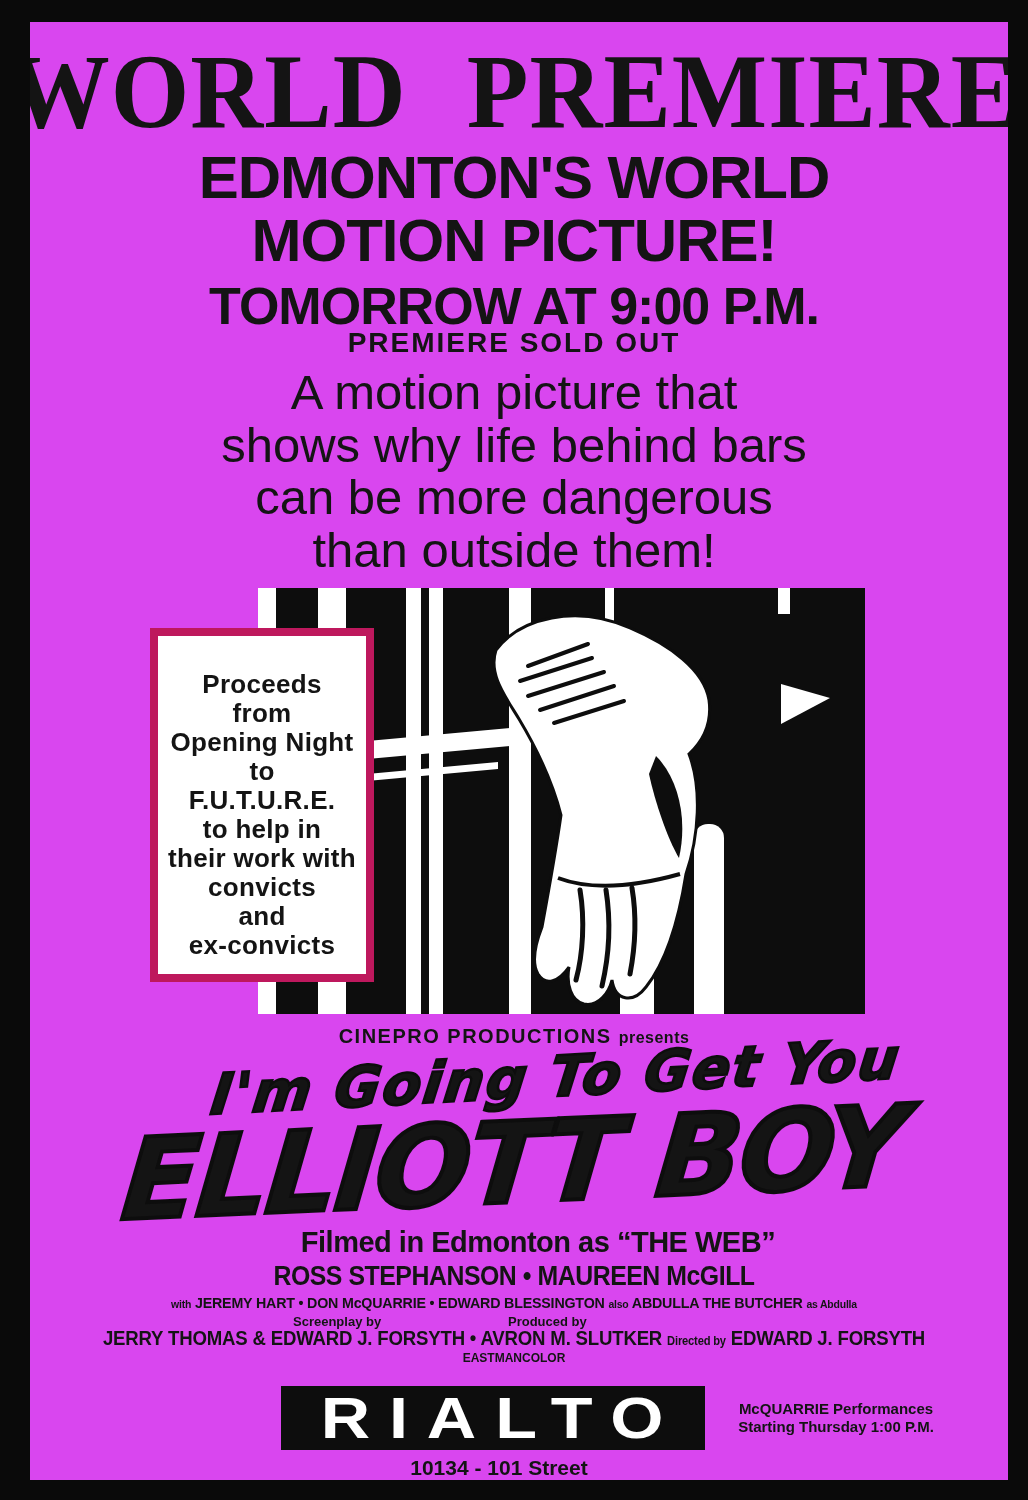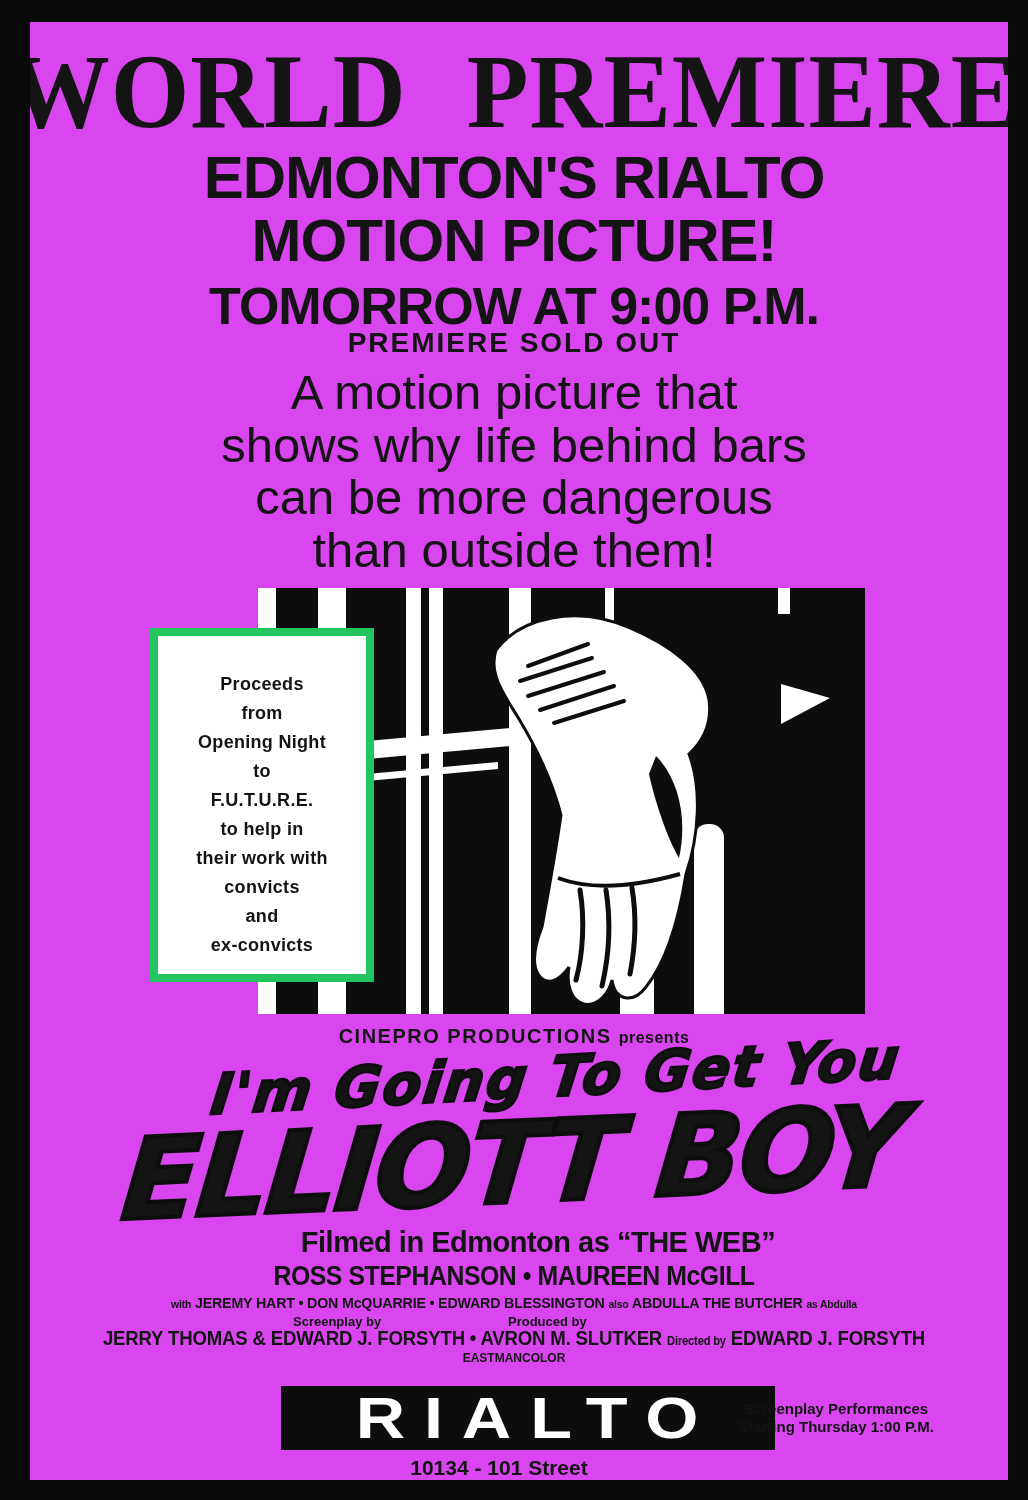--- a/index.html
+++ b/index.html
@@ -13,22 +13,22 @@
     font-size:101px;letter-spacing:1px;word-spacing:34px;white-space:nowrap;
     transform:scaleY(1.04);}
   #headline{top:146px;font-weight:bold;font-size:60px;line-height:63px;letter-spacing:-1px;}
   #showtime{top:276px;font-weight:bold;font-size:52px;letter-spacing:-1px;}
   #soldout{top:327px;font-weight:bold;font-size:28px;letter-spacing:2px;}
   #tagline{top:366px;font-size:49px;line-height:52.5px;font-weight:400;letter-spacing:0px;}
 
   
   #photo{position:absolute;left:258px;top:588px;width:607px;height:426px;}
   #proceeds-box{position:absolute;left:150px;top:628px;width:224px;height:354px;
-    background:#ffffff;border:8px solid #22c55e;box-sizing:border-box;
-    padding-top:34px;text-align:center;font-weight:bold;font-size:18px;line-height:29px;
+    background:#ffffff;border:8px solid #be185d;box-sizing:border-box;
+    padding-top:34px;text-align:center;font-weight:bold;font-size:26px;line-height:29px;
     letter-spacing:0.3px;}
 
   
   #presenter{top:1025px;font-size:20px;font-weight:bold;letter-spacing:1.5px;}
   #presenter .small-word{font-size:16px;font-weight:bold;letter-spacing:0.5px;text-transform:lowercase;margin-top:44px;}
   #title1{top:1044px;font-family:"DejaVu Sans",sans-serif;font-style:italic;font-weight:bold;
     font-size:56px;letter-spacing:2px;white-space:nowrap;
     transform:translateX(42px) rotate(-3deg) skewX(-10deg);
     -webkit-text-stroke:2.5px #0d0d0d;}
   #title2{top:1098px;font-family:"DejaVu Sans",sans-serif;font-style:italic;font-weight:bold;
@@ -45,38 +45,38 @@
   #credits-line{top:1327px;font-weight:bold;font-size:20px;letter-spacing:-0.2px;
     transform:scaleX(0.93);white-space:nowrap;}
   #credits-line .small-word{font-size:12px;font-weight:bold;}
   #colour{top:1351px;font-weight:bold;font-size:13px;line-height:15px;}
   #colour .process{font-size:12px;}
 
   
   #rating{position:absolute;left:120px;top:1383px;font-weight:bold;}
   #rating .word{font-size:37px;letter-spacing:-1px;line-height:36px;}
   #rating .sub{font-size:16px;line-height:17px;letter-spacing:0.3px;}
-  #rialto-box{position:absolute;left:281px;top:1386px;width:494px;height:64px;background:#0d0d0d;
+  #rialto-box{position:absolute;left:281px;top:1386px;width:424px;height:64px;background:#0d0d0d;
     display:flex;align-items:center;justify-content:center;}
   #rialto-name{color:#ffffff;font-weight:900;font-size:58px;letter-spacing:16px;
     transform:scaleX(1.18);padding-left:14px;line-height:58px;}
   #address{position:absolute;left:281px;top:1456px;width:436px;text-align:center;
     font-weight:bold;font-size:21px;}
   #performances{position:absolute;left:733px;top:1400px;width:206px;text-align:center;
     font-weight:bold;font-size:15px;line-height:18px;}
 </style>
 </head>
 <body>
 
 <div id="page">
 
   <div id="world-premiere" class="cx">WORLD PREMIERE</div>
 
   <div id="headline" class="cx">
-    <div>EDMONTON'S RIALTO</div>
+    <div>EDMONTON'S WORLD</div>
     <div>MOTION PICTURE!</div>
   </div>
 
   <div id="showtime" class="cx">TOMORROW AT 9:00 P.M.</div>
   <div id="soldout" class="cx">PREMIERE SOLD OUT</div>
 
   <div id="tagline" class="cx">
     <div>A motion picture that</div>
     <div>shows why life behind bars</div>
     <div>can be more dangerous</div>
@@ -177,21 +177,21 @@
     <div class="process">EASTMANCOLOR</div>
   </div>
 
 
   <div id="rialto-box">
     <div id="rialto-name">RIALTO</div>
   </div>
   <div id="address">10134 - 101 Street</div>
 
   <div id="performances">
-    <div>Screenplay Performances</div>
+    <div>McQUARRIE Performances</div>
     <div>Starting Thursday 1:00 P.M.</div>
   </div>
 
   <div class="frame" style="left:0;top:0;width:1028px;height:22px;"></div>
   <div class="frame" style="left:0;top:1480px;width:1028px;height:20px;"></div>
   <div class="frame" style="left:0;top:0;width:30px;height:1500px;"></div>
   <div class="frame" style="left:1008px;top:0;width:20px;height:1500px;"></div>
 </div>
 
 </body></html>

